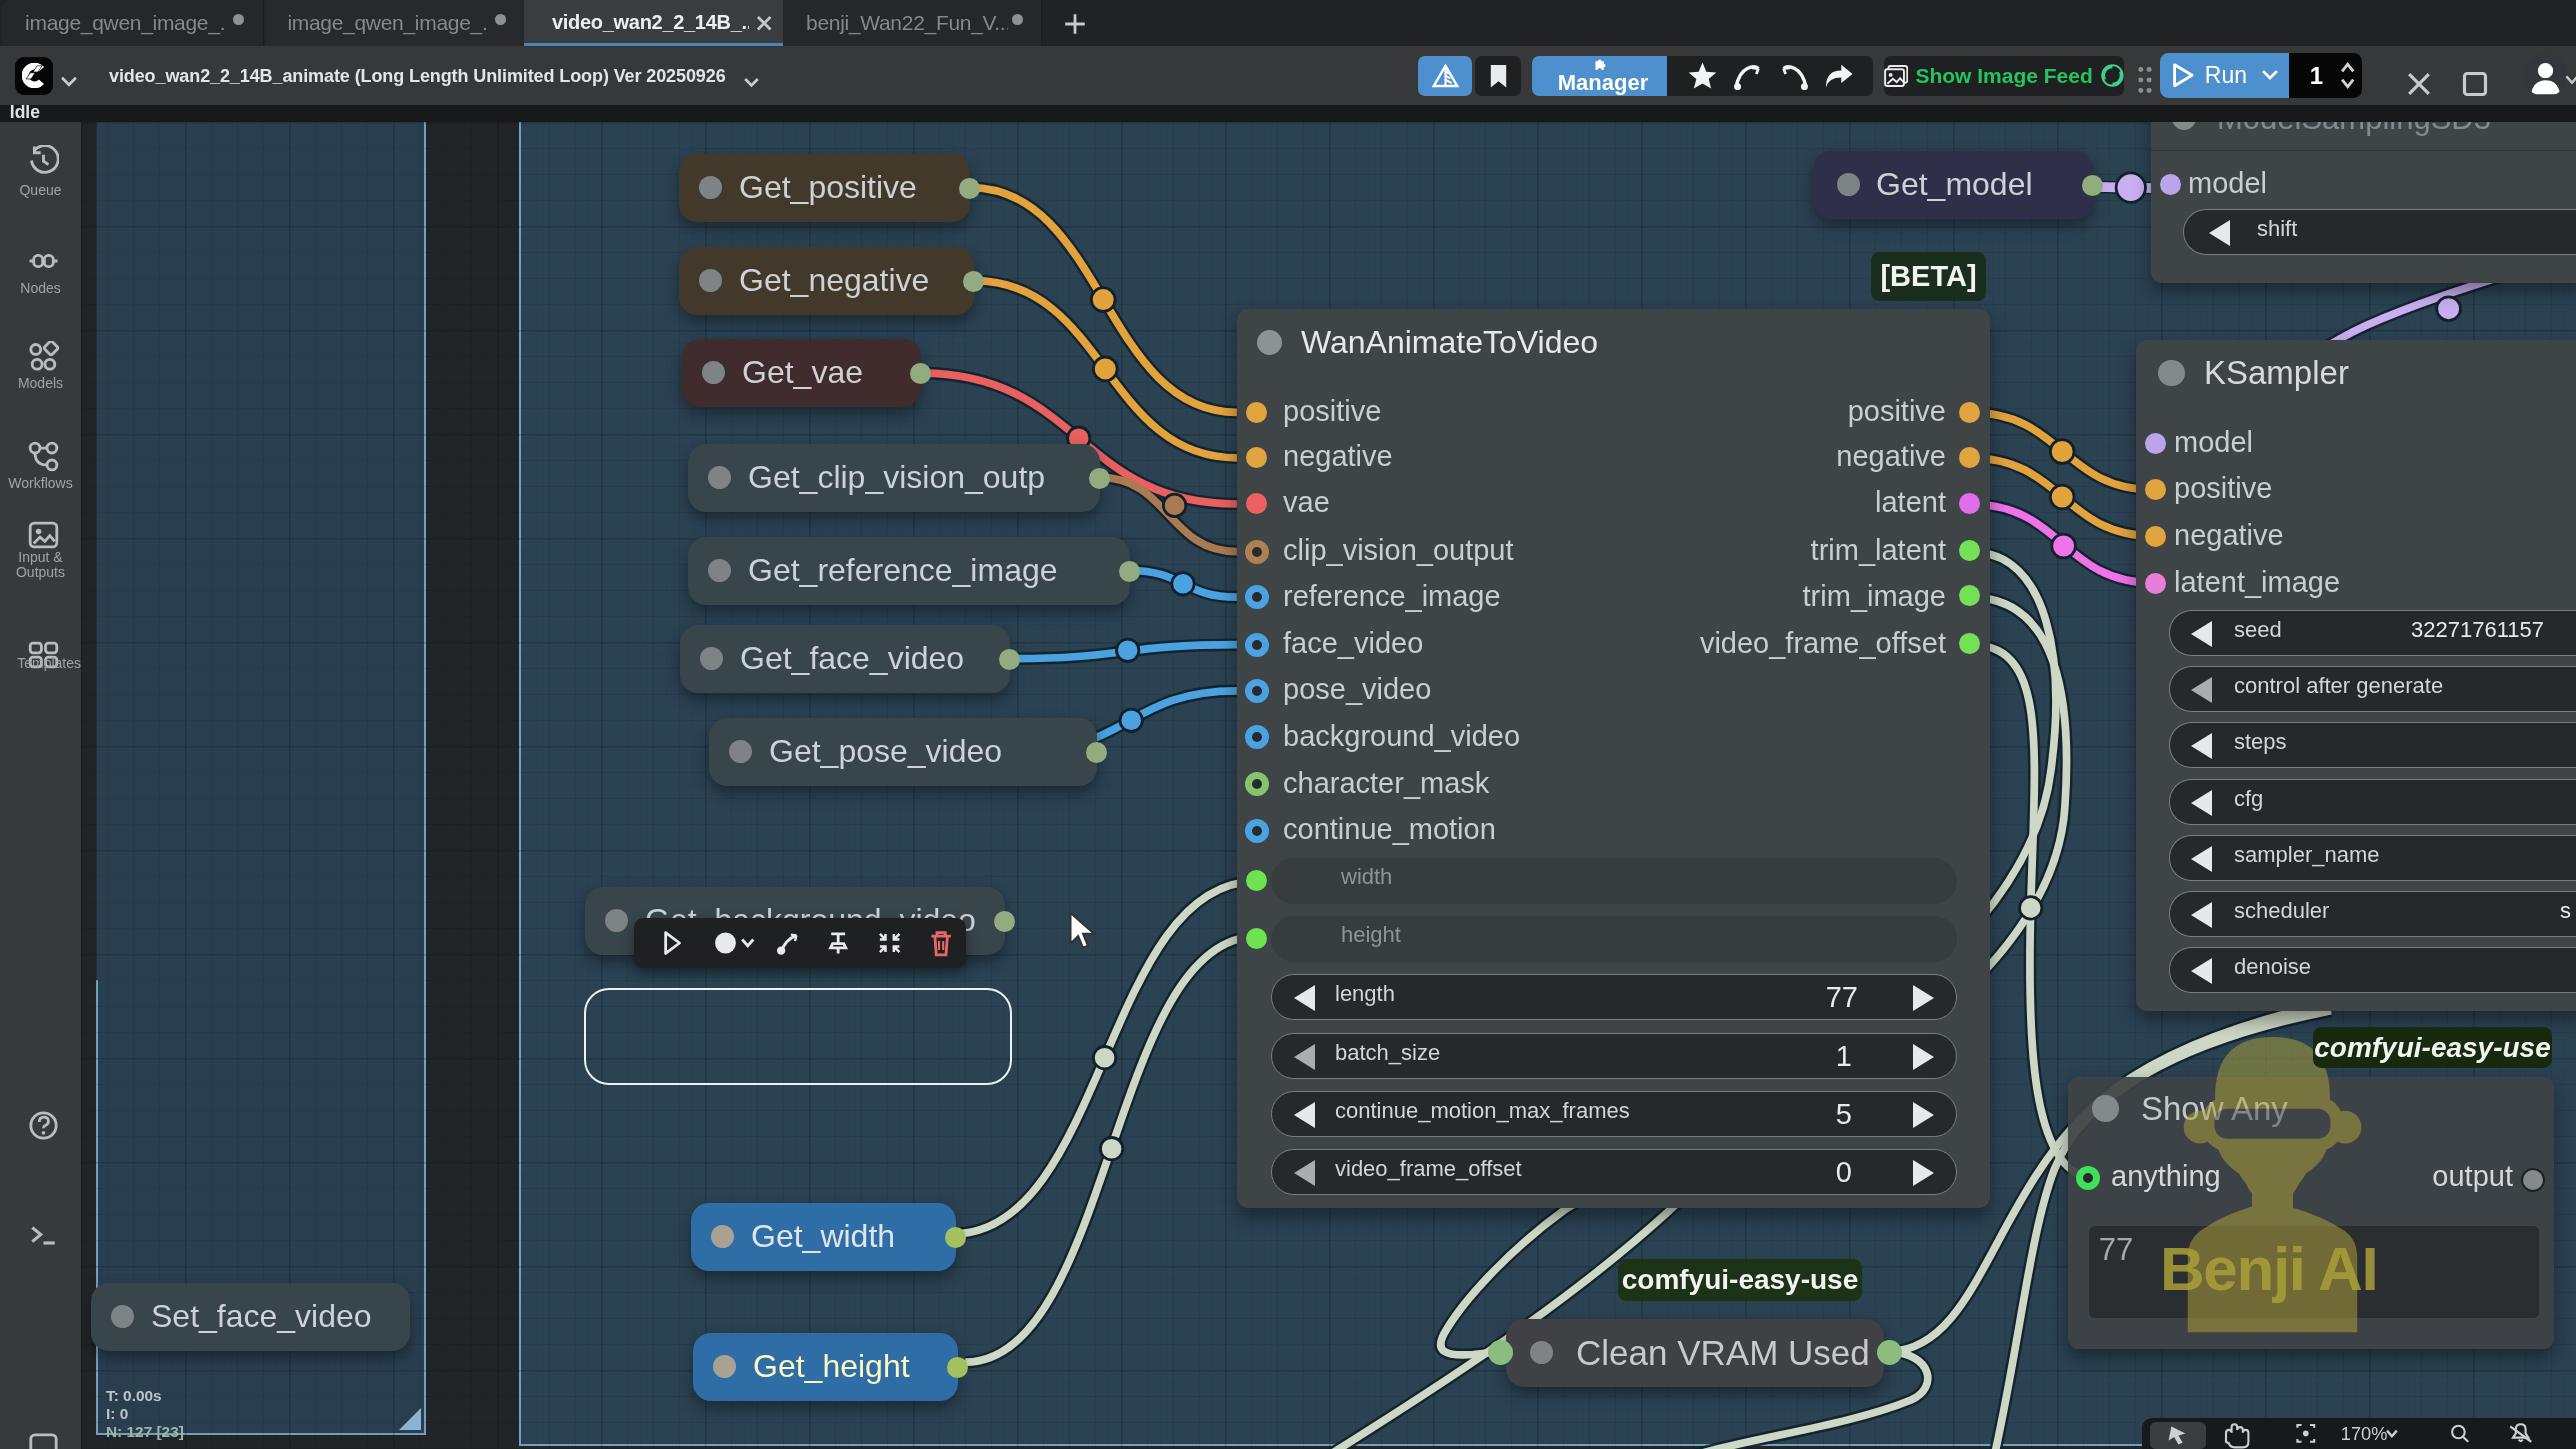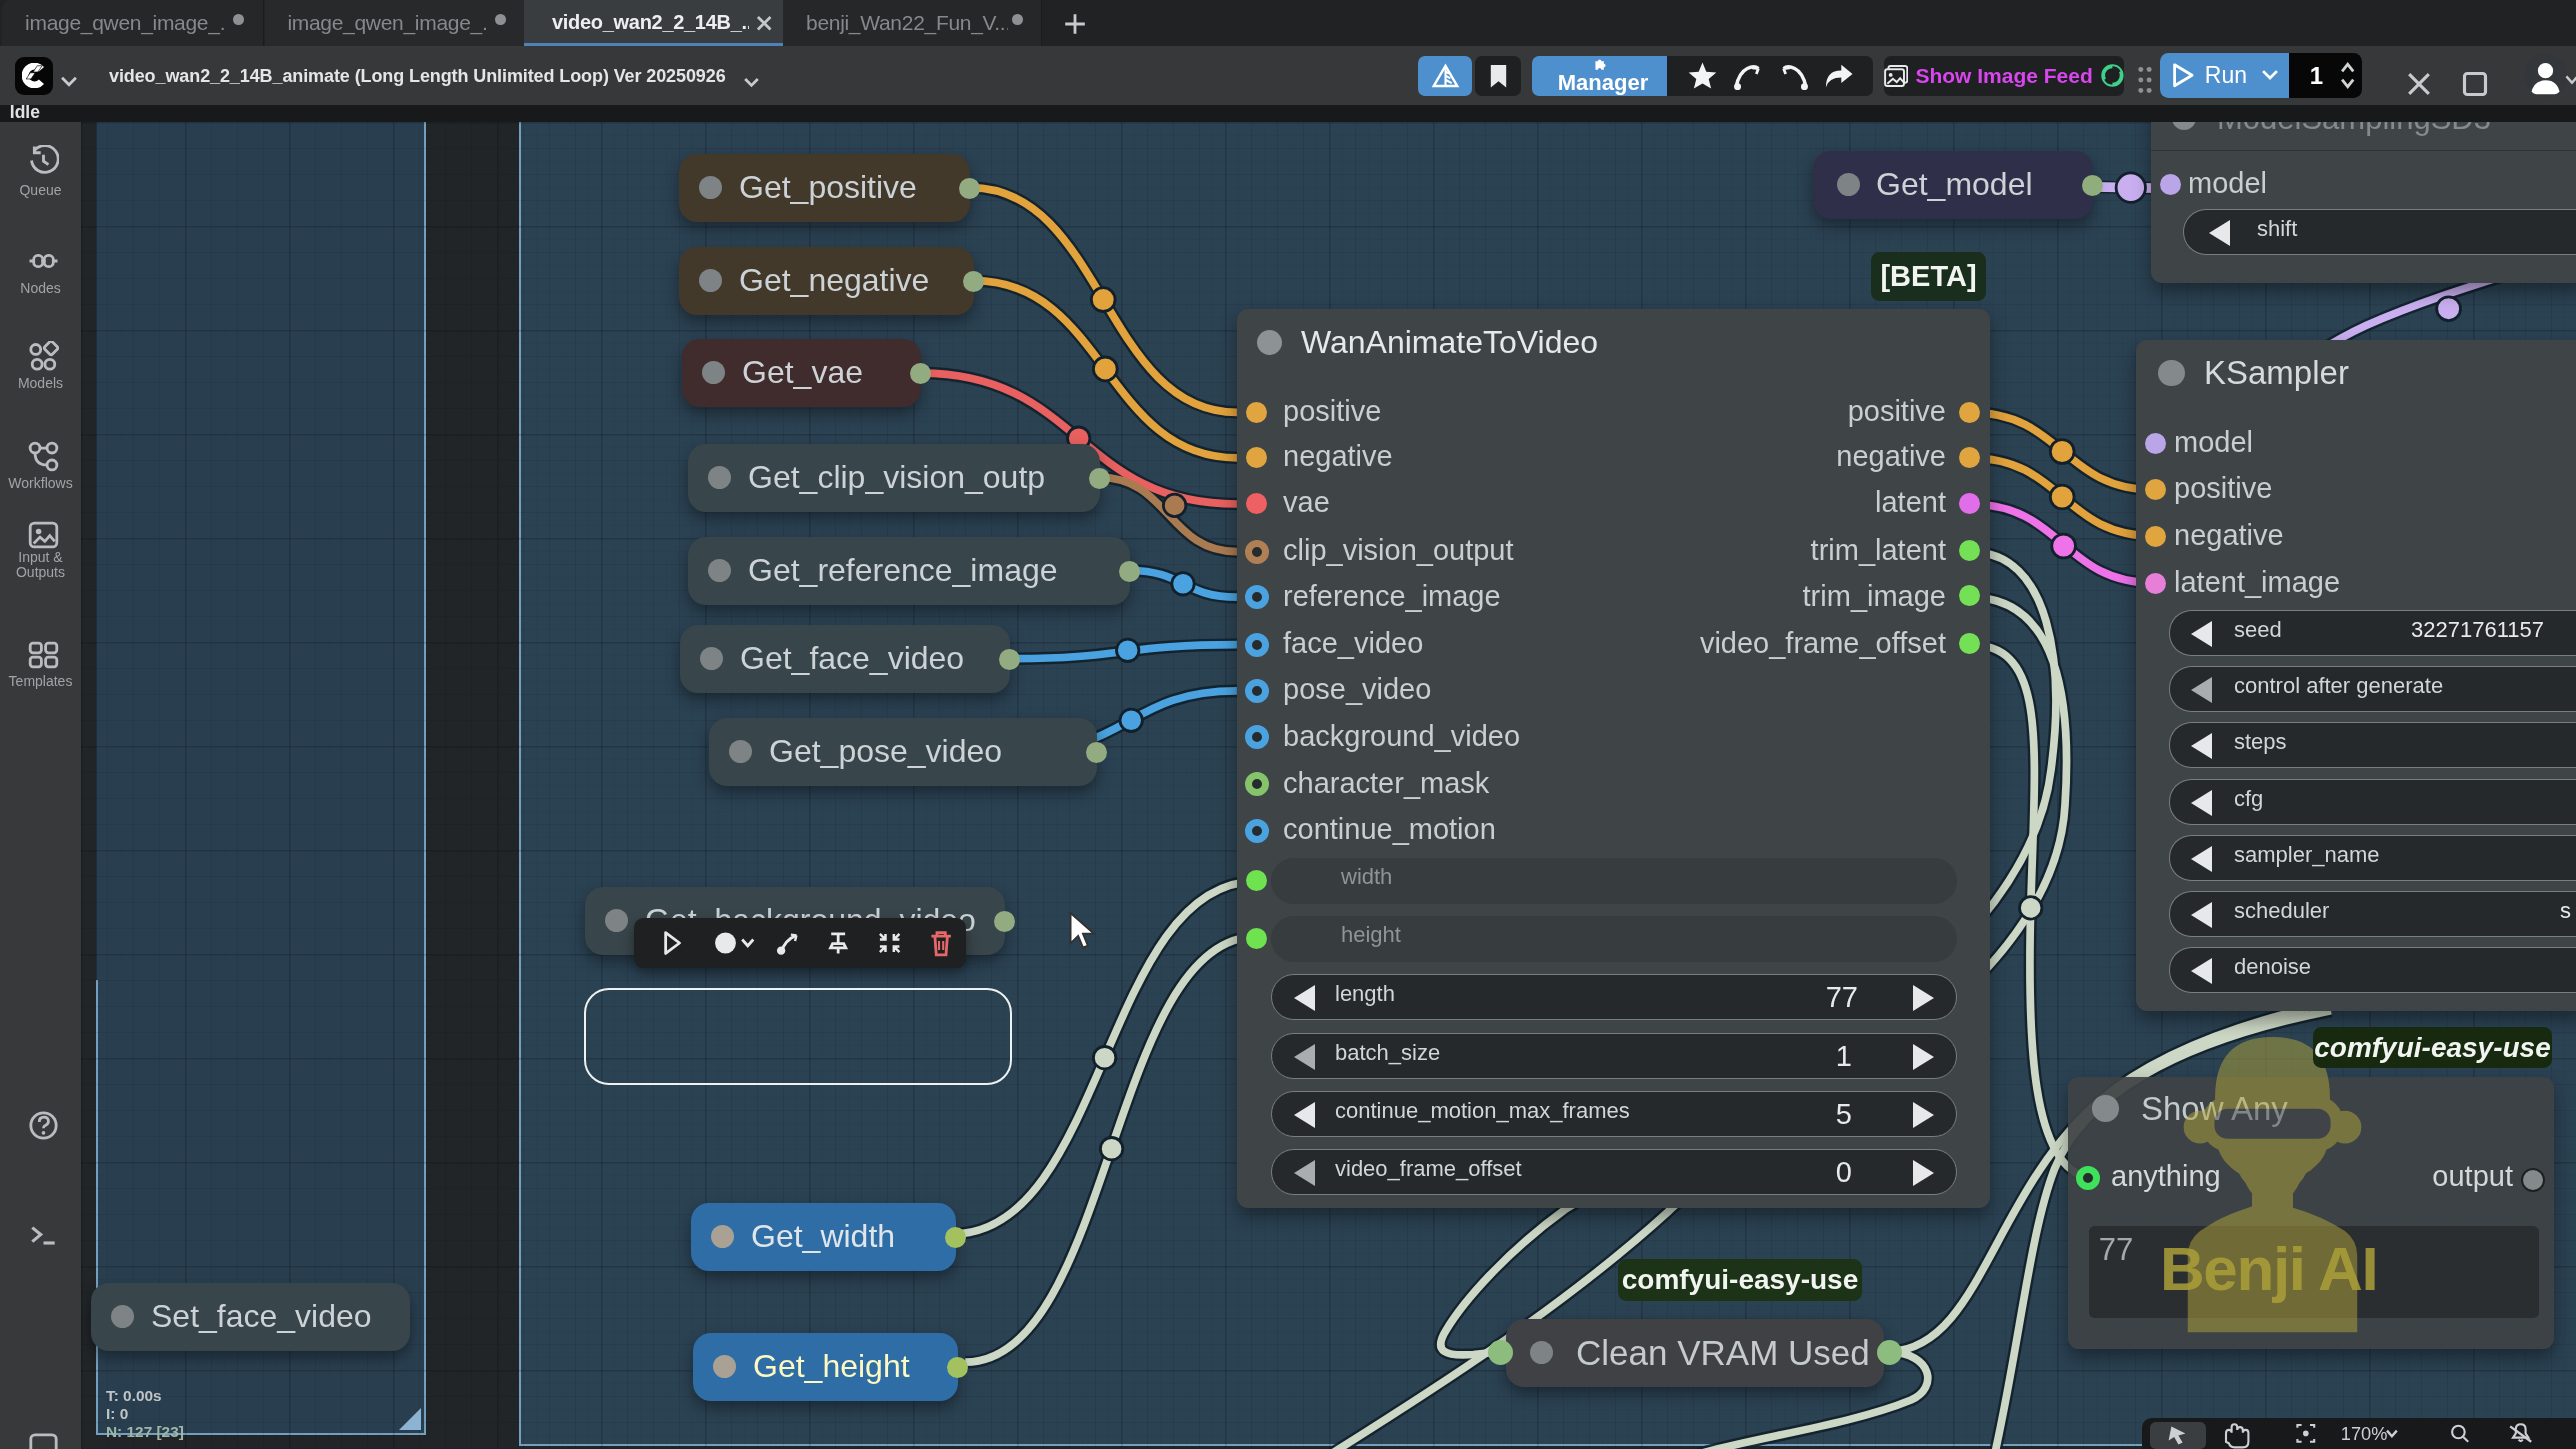--- a/index.html
+++ b/index.html
@@ -479,21 +479,21 @@
           <path d="M26 4 L42 17 L26 30 V22 Q8 22 4 36 Q4 12 26 12 Z" fill="#f2f4f5"></path>
         </svg>
   </div>
   <div class="btn dark" style="left:1884px;width:240px;">
     <svg width="31" height="28" viewBox="0 0 44 40">
           <rect x="8" y="2" width="34" height="30" rx="4" fill="none" stroke="#e8eaec" stroke-width="3.5"></rect>
           <rect x="2" y="8" width="34" height="30" rx="4" fill="#1e2021" stroke="#e8eaec" stroke-width="3.5"></rect>
           <circle cx="12" cy="18" r="3.5" fill="#e8eaec"></circle>
           <path d="M6 34 l10 -9 l7 6 l6 -7 l7 8" fill="none" stroke="#e8eaec" stroke-width="3.5"></path>
         </svg>
-    <span style="font-size:21px;font-weight:bold;color:#d946ef;margin-left:7px;">Show Image Feed</span>
+    <span style="font-size:21px;font-weight:bold;color:#22c55e;margin-left:7px;">Show Image Feed</span>
     <svg width="29" height="29" viewBox="0 0 42 42" style="margin-left:8.4px;">
           <circle cx="21" cy="21" r="17" fill="none" stroke="#3fd08a" stroke-width="7"></circle>
           <path d="M21 4 a17 17 0 0 1 15 9 l-8 5 a8 8 0 0 0 -7 -4 z" fill="#1e2021"></path>
           <path d="M21 38 a17 17 0 0 1 -15 -9 l8 -5 a8 8 0 0 0 7 4 z" fill="#1e2021"></path>
         </svg>
   </div>
   <svg class="abs" style="left:2136px;top:17.5px;" width="18" height="32" viewBox="0 0 26 46">
     <g fill="#8d9193">
           <circle cx="7" cy="8" r="3.6"></circle>
           <circle cx="19" cy="8" r="3.6"></circle>
@@ -578,21 +578,21 @@
     <path d="M8 32 l9 -9 l7 6 l7 -8 l7 8" fill="none" stroke="#b9bdbf" stroke-width="4"></path>
   </svg>
   <div class="sbl" style="left:0;top:428px;line-height:15.4px;">Input &amp;<br>Outputs</div>
 
   <svg class="abs" style="left:28px;top:519px;" width="31" height="28" viewBox="0 0 44 40">
     <rect x="3" y="3" width="16" height="14" rx="4" fill="none" stroke="#b9bdbf" stroke-width="4"></rect>
     <rect x="25" y="3" width="16" height="14" rx="4" fill="none" stroke="#b9bdbf" stroke-width="4"></rect>
     <rect x="3" y="23" width="16" height="14" rx="4" fill="none" stroke="#b9bdbf" stroke-width="4"></rect>
     <rect x="25" y="23" width="16" height="14" rx="4" fill="none" stroke="#b9bdbf" stroke-width="4"></rect>
   </svg>
-  <div class="sbl" style="left:0;top:551px;">Templates</div>
+  <div class="sbl" style="left:0;top:533px;text-align:right;">Templates</div>
 
   <svg class="abs" style="left:28px;top:988px;" width="31" height="31" viewBox="0 0 44 44">
     <circle cx="22" cy="22" r="18" fill="none" stroke="#b9bdbf" stroke-width="4"></circle>
     <path d="M16 17 q0 -7 6.5 -7 q6.5 0 6.5 6 q0 4 -4.5 6 q-2.5 1 -2.5 4" fill="none" stroke="#b9bdbf" stroke-width="4"></path>
     <circle cx="22" cy="32.5" r="2.6" fill="#b9bdbf"></circle>
   </svg>
 
   <svg class="abs" style="left:28px;top:1100px;" width="31" height="28" viewBox="0 0 44 40">
     <path d="M6 8 l12 10 l-12 10" fill="none" stroke="#b9bdbf" stroke-width="4.5"></path>
     <path d="M22 30 h16" stroke="#b9bdbf" stroke-width="4.5"></path>

